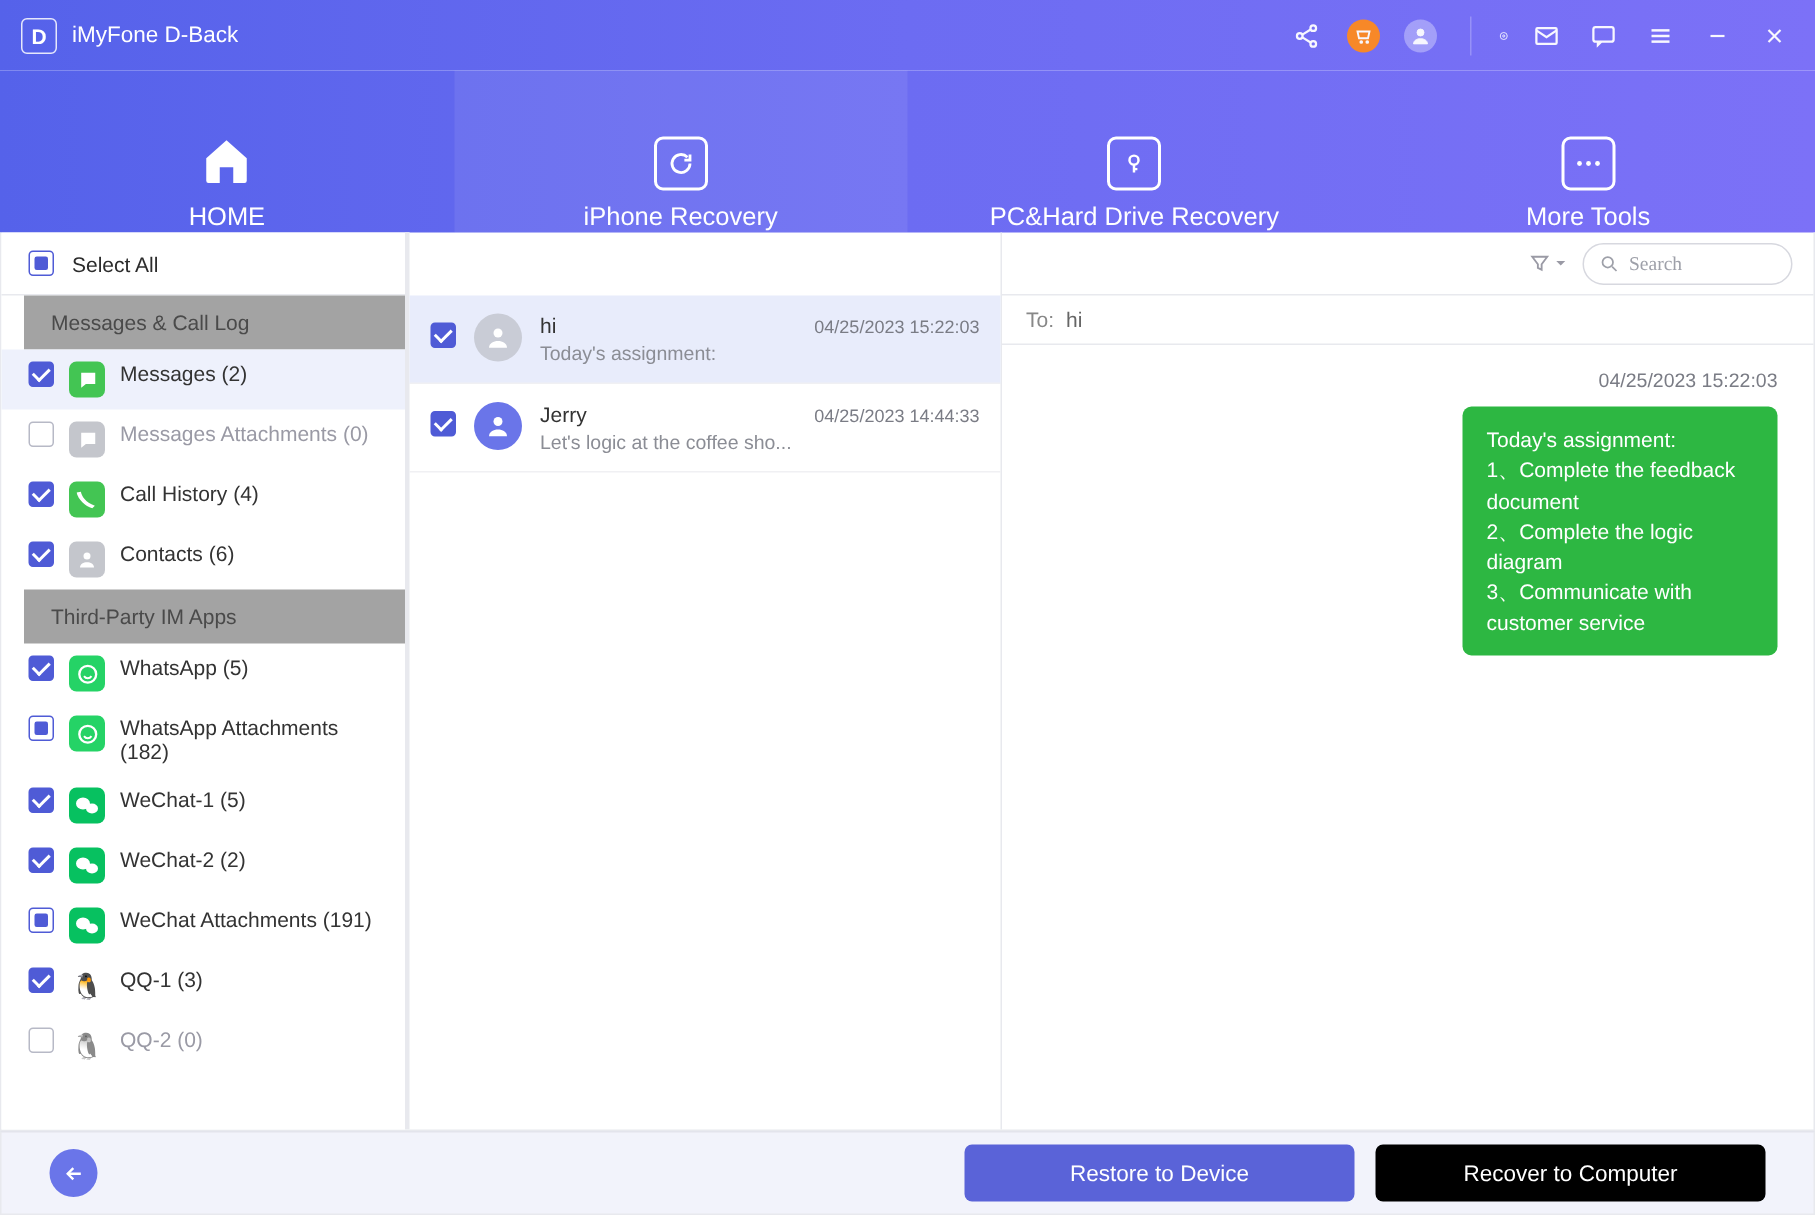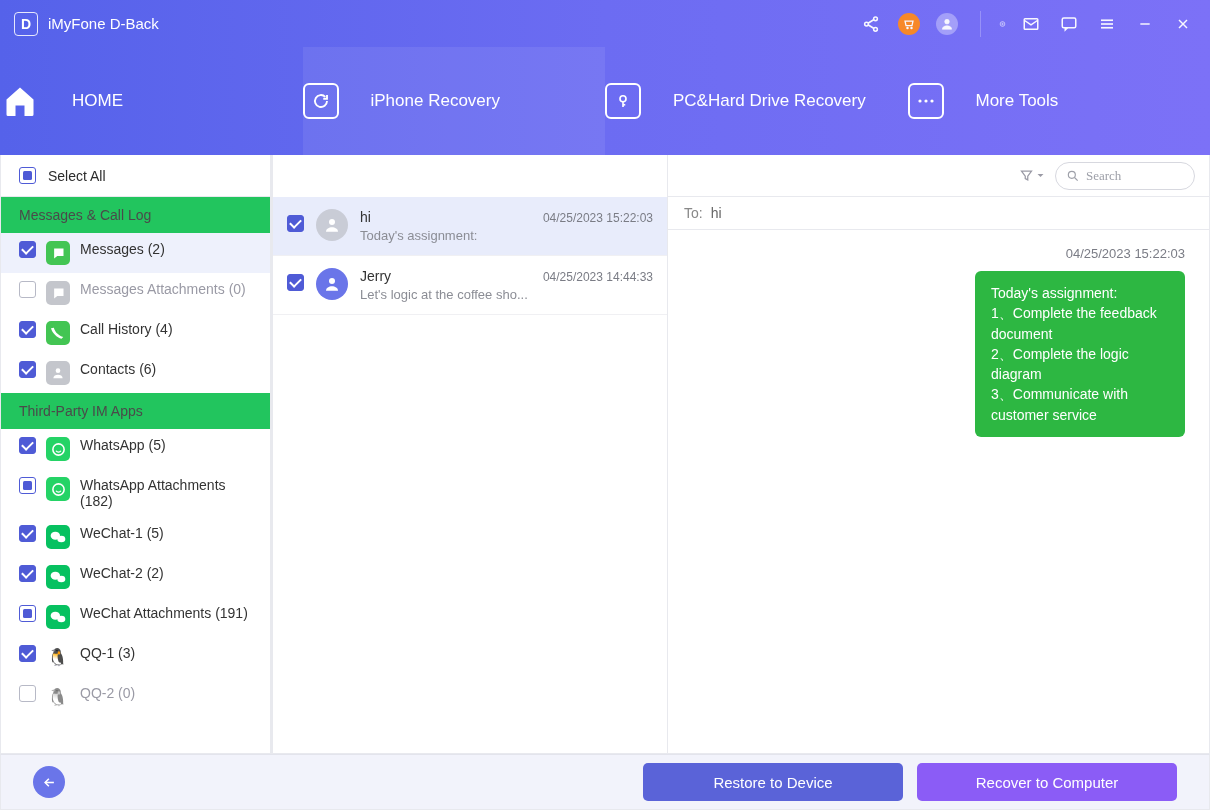--- a/index.html
+++ b/index.html
@@ -10,39 +10,39 @@
   .titlebar .logo { width:24px; height:24px; border:1.5px solid rgba(255,255,255,.85); border-radius:4px; display:flex;align-items:center;justify-content:center; font-weight:700; font-size:14px; margin-right:10px;}
   .titlebar .title { font-size:15px; font-weight:400; }
   .titlebar .spacer { flex:1; }
   .titlebar .ticon { width:26px; height:26px; display:flex; align-items:center; justify-content:center; margin-left:12px; opacity:.95; cursor:pointer; }
   .titlebar .ticon svg { stroke:#fff; }
   .cart-badge { width:22px;height:22px;border-radius:50%; background:#FF8A1E; display:flex;align-items:center;justify-content:center; }
   .avatar-badge { width:22px;height:22px;border-radius:50%; background:rgba(255,255,255,.35); display:flex;align-items:center;justify-content:center; }
 
   
   .mainnav { height:108px; background: linear-gradient(90deg,#5562EA 0%, #6C6CF2 50%, #7C71F7 100%); display:flex; }
-  .mainnav .tab { flex:1; display:flex; flex-direction:row; align-items:center; justify-content:flex-start; color:#fff; gap:32px; cursor:pointer; position:relative;}
+  .mainnav .tab { flex:1; display:flex; flex-direction:column; align-items:center; justify-content:flex-end; color:#fff; gap:8px; cursor:pointer; position:relative;}
   .mainnav .tab.active { background: rgba(255,255,255,.08); }
   .mainnav .tab .nav-ico { width:40px;height:40px; display:flex;align-items:center;justify-content:center; }
   .mainnav .tab .nav-ico.box { width:36px;height:36px; border:2px solid #fff; border-radius:6px; }
   .mainnav .tab .label { font-size:17px; }
   .home-ico { width:40px;height:36px; }
 
   
   .body { height: calc(810px - 47px - 108px - 56px); display:flex; border:1px solid #E8E9EE; border-top:none; }
   .sidebar { width:272px; border-right:3px solid #E8E9EE; display:flex; flex-direction:column; background:#fff; }
   .selectall { height:42px; display:flex; align-items:center; padding:0 18px; border-bottom:1px solid #E8E9EE; gap:12px;}
   .checkbox { width:17px; height:17px; border:1.5px solid #B7B9C6; border-radius:3px; display:flex; align-items:center; justify-content:center; cursor:pointer; background:#fff; flex-shrink:0;}
   .checkbox.checked { background:#4F5BD6; border-color:#4F5BD6; }
   .checkbox.checked::after { content:""; width:9px; height:5px; border-left:2px solid #fff; border-bottom:2px solid #fff; transform:rotate(-45deg); margin-top:-3px;}
   .checkbox.partial { background:#fff; border-color:#4F5BD6; }
   .checkbox.partial::after { content:""; width:9px;height:9px; background:#4F5BD6; border-radius:1.5px; }
   .selectall .lbl { font-size:14px; color:#2c2c2c; }
 
-  .side-header { background:#22c55e; padding:10px 18px; font-size:14px; color:#4a4a4a; }
+  .side-header { background:#a3a3a3; padding:10px 18px; font-size:14px; color:#4a4a4a;margin-left:15px; }
   .side-item { display:flex; align-items:flex-start; padding:8px 18px; gap:10px; cursor:pointer; font-size:14px; color:#333; }
   .side-item.active { background:#EEF1FC; }
   .app-ico { width:24px;height:24px;border-radius:5px; display:flex;align-items:center;justify-content:center; flex-shrink:0;}
   .app-ico.green { background:#43C553; }
   .app-ico.gray { background:#C4C6CC; }
   .app-ico.wa { background:#25D366; }
   .app-ico.wc { background:#07C160; }
   .app-ico.qq { background:#fff; }
   .app-ico svg { }
 
@@ -71,21 +71,21 @@
   .detail .to-row .to-lbl { color:#888; }
   .detail .chat { flex:1; padding:16px 24px; overflow:auto; }
   .msg-time { text-align:right; font-size:13px; color:#7a7c85; margin-bottom:10px; }
   .bubble { background:#2DB742; color:#fff; border-radius:6px; padding:12px 16px; max-width:210px; margin-left:auto; font-size:14px; line-height:1.45; white-space:pre-line;}
 
   
   .footer { height:56px; background:#F2F3FB; border:1px solid #E8E9EE; border-top:1px solid #E3E4EC; display:flex; align-items:center; padding:0 32px; gap:14px;}
   .footer .backbtn { width:32px;height:32px; border-radius:50%; background:#6A75E9; display:flex;align-items:center;justify-content:center; cursor:pointer;}
   .footer .spacer { flex:1; }
   .footer .btn { height:38px; padding:0 38px; border-radius:5px; background:#5A63D8; color:#fff; font-size:15px; display:flex;align-items:center;justify-content:center; cursor:pointer; border:none; min-width:260px;}
-  .footer .btn.primary { background:#8b5cf6; }
+  .footer .btn.primary { background:#000000; }
 
   .penguin { font-size:17px; }
 </style>
 </head>
 <body>
 
 <div class="titlebar">
   <div class="logo">D</div>
   <div class="title">iMyFone D-Back</div>
   <div class="spacer"></div>

